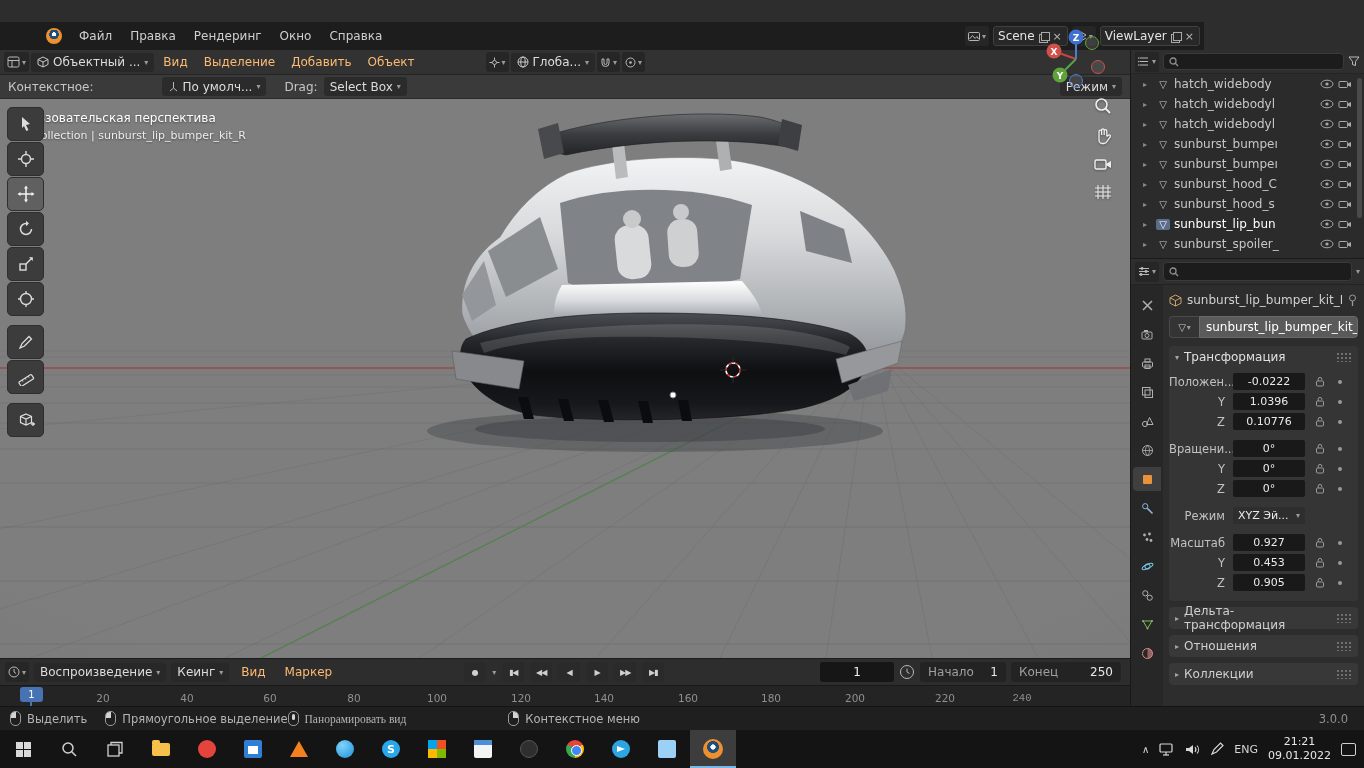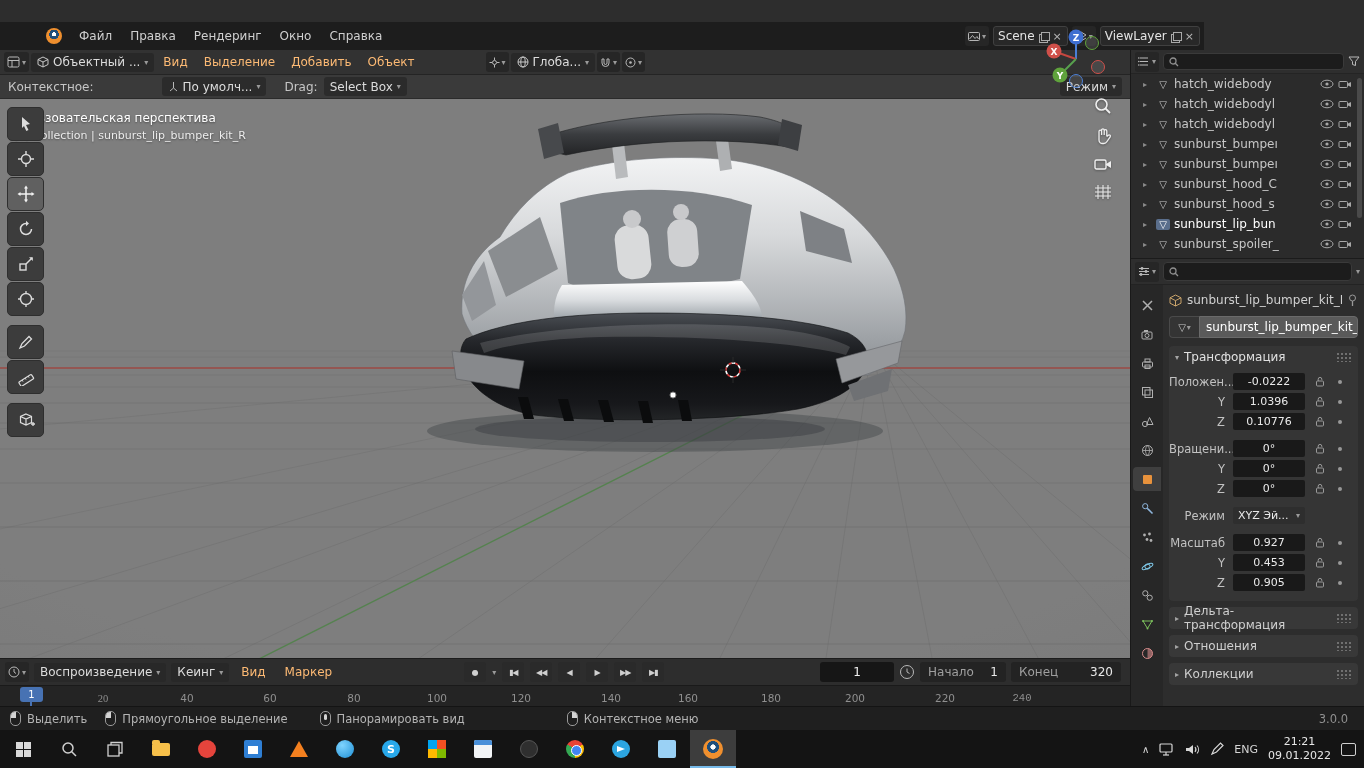--- a/index.html
+++ b/index.html
@@ -940,52 +940,52 @@
         <svg width="16" height="16">
             <circle cx="8" cy="8" r="6.5" fill="none" stroke="#b9b9b9"></circle>
             <path d="M8 4.5 V8 L10.5 9.5" fill="none" stroke="#b9b9b9"></path>
           </svg>
         <span class="rangebox" style="width:86px;">
             <span class="lb">Начало</span>
             <span class="vl">1</span>
           </span>
         <span class="rangebox" style="width:110px;">
             <span class="lb">Конец</span>
-            <span class="vl">320</span>
+            <span class="vl">250</span>
           </span>
       </div>
     </div>
     <div class="tl-ruler">
-      <span class="tick" style="left:103px;font-family:Liberation Serif, serif;">20</span>
+      <span class="tick" style="left:103px;">20</span>
       <span class="tick" style="left:187px;">40</span>
       <span class="tick" style="left:270px;">60</span>
       <span class="tick" style="left:354px;">80</span>
       <span class="tick" style="left:437px;">100</span>
       <span class="tick" style="left:521px;">120</span>
-      <span class="tick" style="left:604px;margin-left:7px;">140</span>
+      <span class="tick" style="left:604px;">140</span>
       <span class="tick" style="left:688px;">160</span>
       <span class="tick" style="left:771px;">180</span>
       <span class="tick" style="left:855px;">200</span>
       <span class="tick" style="left:938px;margin-left:7px;">220</span>
       <span class="tick" style="left:1022px;font-family:Liberation Mono, monospace;">240</span>
       <span class="playhead-tag">1</span>
       <span class="playhead-line"></span>
     </div>
   </div>
 
   <div class="statusbar">
     <span class="shint" style="margin-left:10px;">
         <span class="mouse m-left"></span>
         <span>Выделить</span>
       </span>
     <span class="shint" style="margin-left:18px;">
         <span class="mouse m-left"></span>
         <span>Прямоугольное выделение</span>
       </span>
-    <span class="shint" style="margin-left:32px;">
+    <span class="shint" style="font-family:Liberation Serif, serif;">
         <span class="mouse m-mid"></span>
         <span>Панорамировать вид</span>
       </span>
     <span class="shint" style="margin-left:70px;padding-left:32px;">
         <span class="mouse m-right"></span>
         <span>Контекстное меню</span>
       </span>
     <span class="sb-version">3.0.0</span>
   </div>
 

